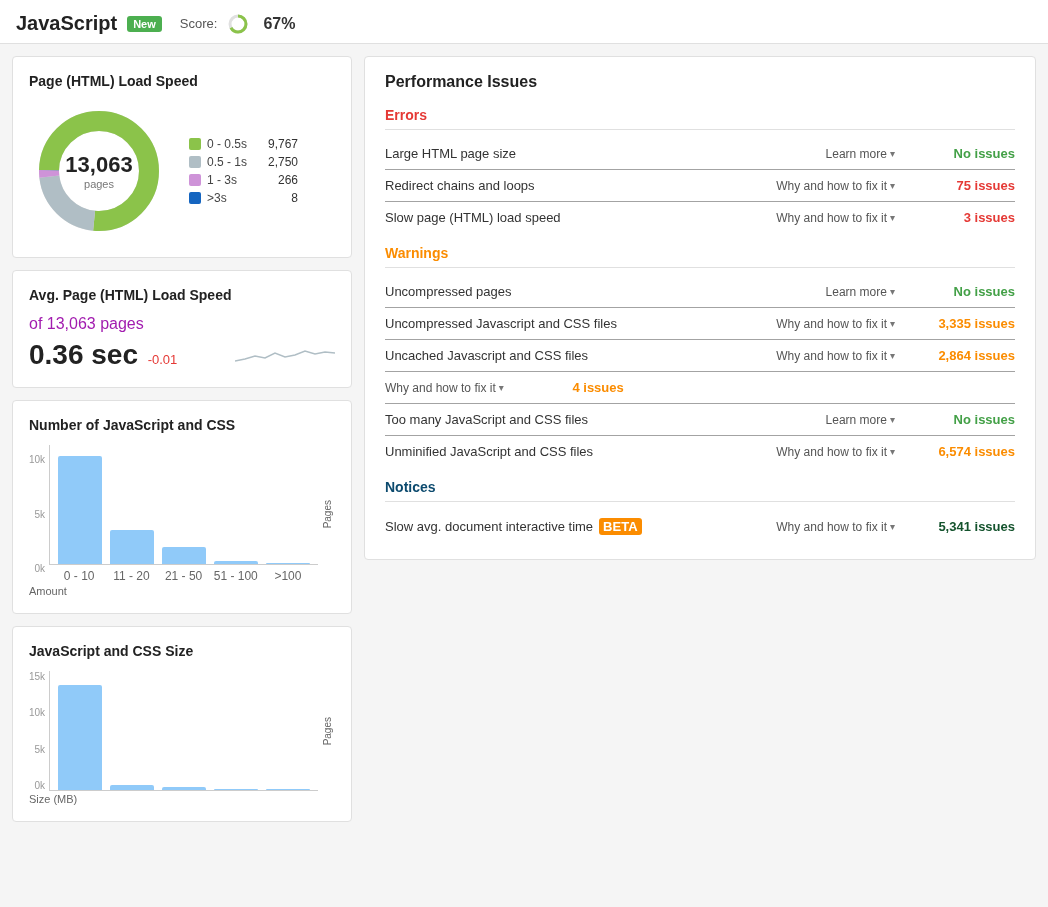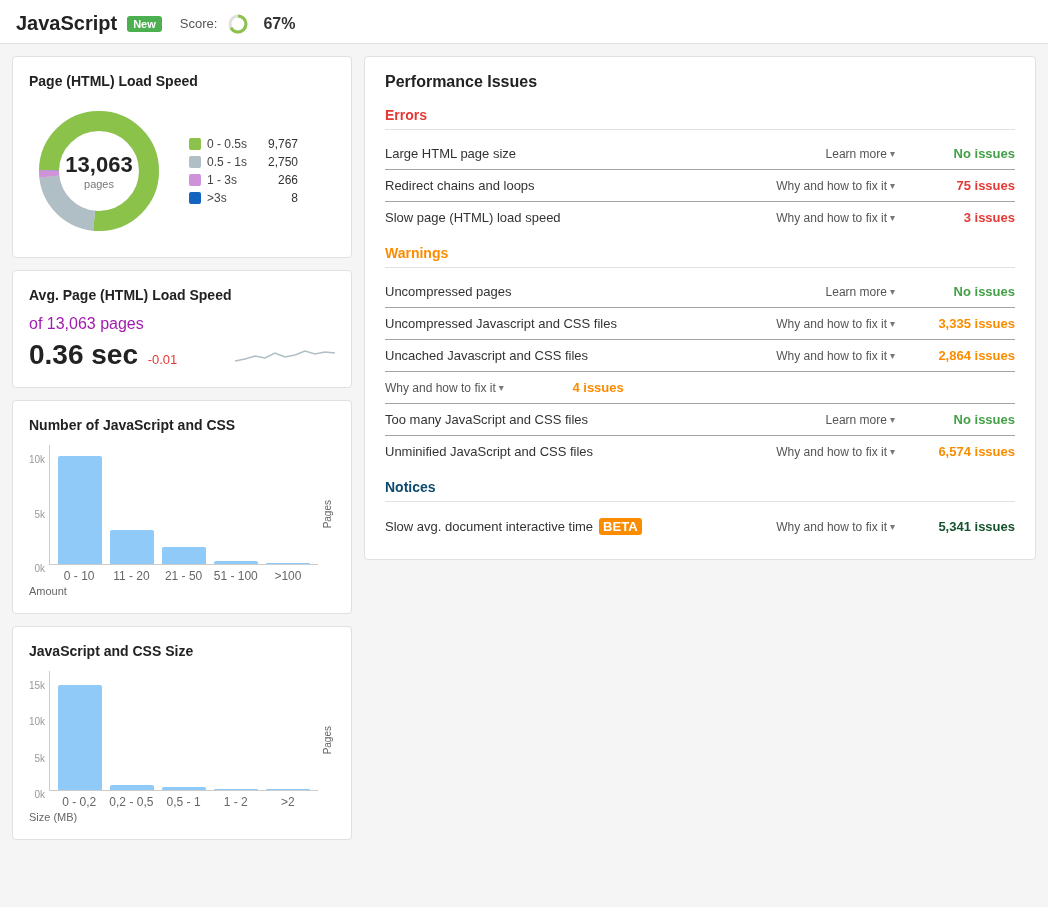--- a/index.html
+++ b/index.html
@@ -375,27 +375,20 @@
                 <div class="bar-col">
                   <div class="bar" style="height: 3.42px;"></div>
                 </div>
                 <div class="bar-col">
                   <div class="bar" style="height: 1.14px;"></div>
                 </div>
                 <div class="bar-col">
                   <div class="bar" style="height: 1.14px;"></div>
                 </div>
               </div>
-            <div class="x-labels" id="js-size-labels">
-                <span class="x-label">0 - 0,2</span>
-                <span class="x-label">0,2 - 0,5</span>
-                <span class="x-label">0,5 - 1</span>
-                <span class="x-label">1 - 2</span>
-                <span class="x-label">&gt;2</span>
-              </div>
           </div>
           <div style="display:flex;flex-direction:column;justify-content:center;padding-left:4px;">
             <span class="y-axis-label">Pages</span>
           </div>
         </div>
         <div class="x-axis-title">Size (MB)</div>
       </div>
     </div>
 
   </div>

